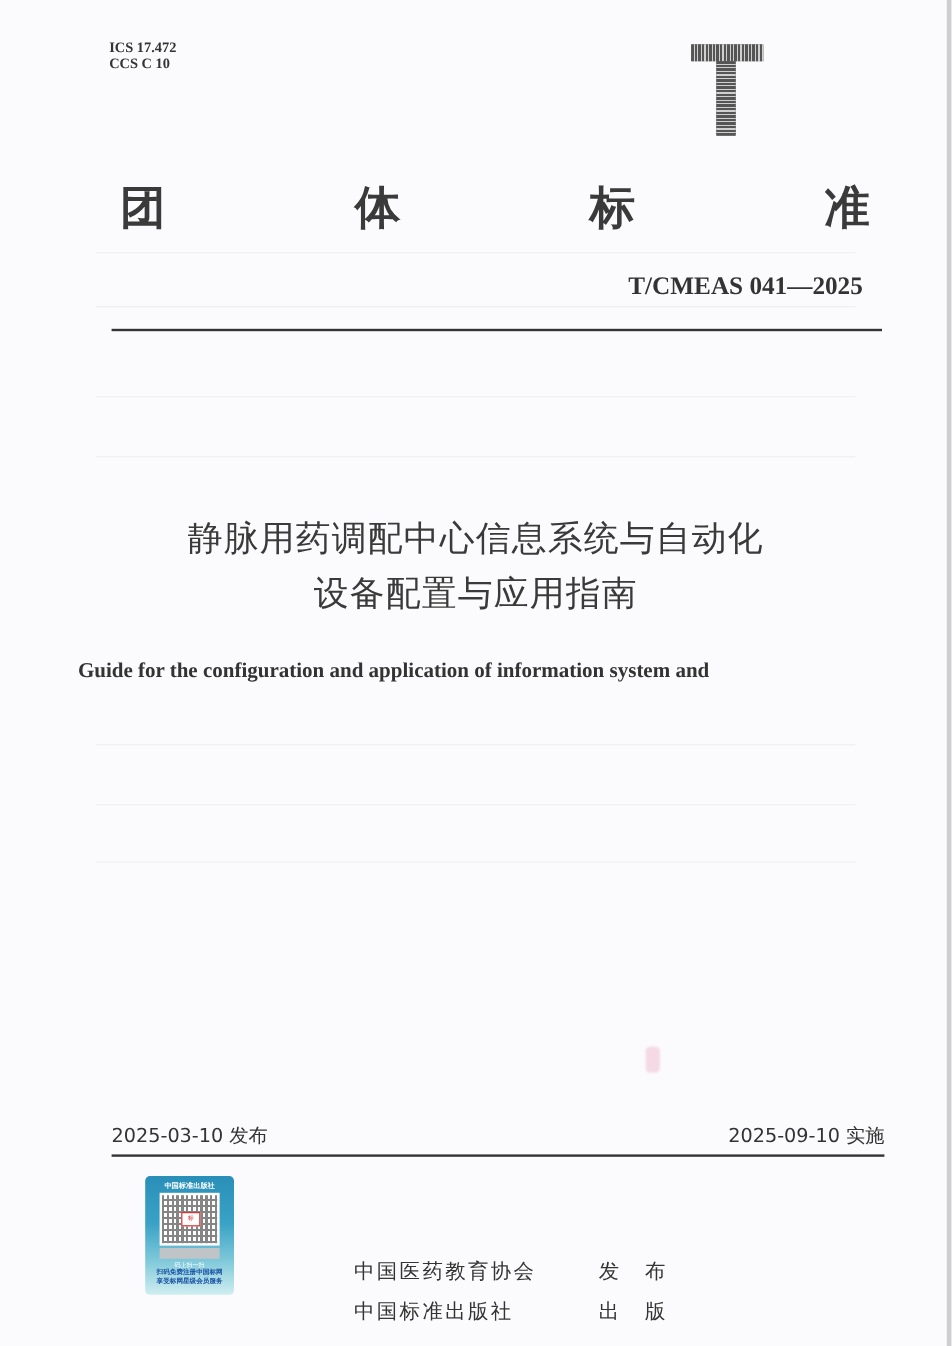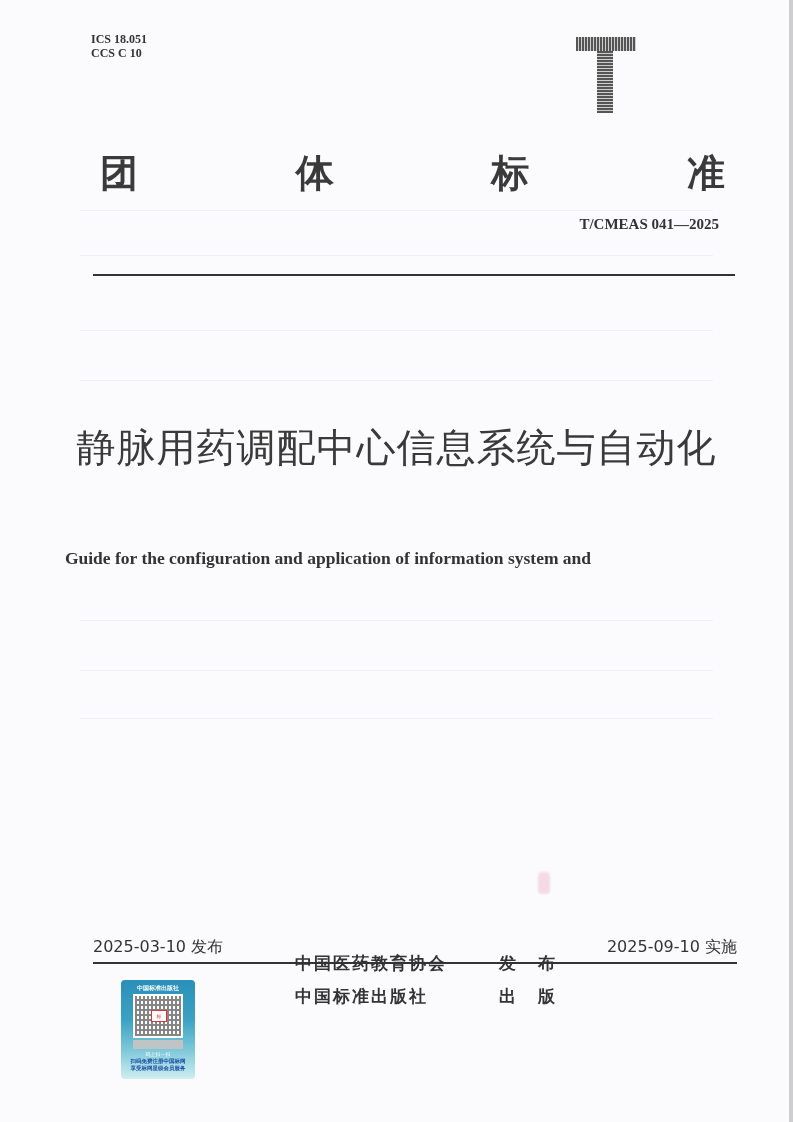--- a/index.html
+++ b/index.html
@@ -13,32 +13,32 @@
     .ghost { position:absolute; left:80px; right:80px; height:1px; background:#eef0f6; }
     .classif { position:absolute; left:91px; top:32px; font-family:"Liberation Serif", serif; font-size:12px; line-height:14px; font-weight:bold; color:#333; }
     .classif span { display:block; }
     .logo { position:absolute; left:576px; top:37px; width:60px; height:76px; }
     .logo .bar { position:absolute; left:0; top:0; width:60px; height:14px; background:#555;
       background-image:repeating-linear-gradient(90deg, #555 0 2px, #cfcfcf 2px 3px); }
     .logo .stem { position:absolute; left:21px; top:14px; width:16px; height:62px; background:#555;
       background-image:repeating-linear-gradient(0deg, #555 0 2px, #cfcfcf 2px 3px); }
     .std-type { position:absolute; left:100px; top:148px; width:625px; display:flex; justify-content:space-between;
       font-family:"DejaVu Sans", sans-serif; font-size:38px; font-weight:bold; color:#3a3a3a; letter-spacing:0; }
-    .std-number { position:absolute; right:74px; top:216px; font-family:"Liberation Serif", serif; font-size:15px; font-weight:bold; color:#333; }
+    .std-number { position:absolute; right:74px; top:226px; font-family:"Liberation Serif", serif; font-size:21px; font-weight:bold; color:#333; }
     .hr-top { position:absolute; left:93px; width:642px; top:274px; height:1.5px; background:#333; }
     .title-cn { position:absolute; left:0; width:793px; top:425px; text-align:center; font-family:"DejaVu Sans", sans-serif;
-      font-size:39px; line-height:46px; color:#3a3a3a; letter-spacing:1px; }
+      font-size:29px; line-height:46px; color:#3a3a3a; letter-spacing:1px; }
     .title-cn span { display:block; }
     .title-en { position:absolute; left:0; width:656px; top:545px; text-align:center; font-family:"Liberation Serif", serif;
       font-size:17.5px; line-height:26px; font-weight:bold; color:#333; }
     .title-en span { display:block; }
     .date-row { position:absolute; left:93px; width:644px; top:937px; display:flex; justify-content:space-between;
       font-family:"DejaVu Sans", sans-serif; font-size:16px; color:#333;gap:44px; }
     .hr-bottom { position:absolute; left:93px; width:644px; top:962px; height:1.5px; background:#333; }
-    .publishers { position:absolute; left:295px; top:947px; font-family:"DejaVu Sans", sans-serif; font-size:17px; font-weight:bold; color:#333; }
+    .publishers { position:absolute; left:295px; top:1043px; font-family:"DejaVu Sans", sans-serif; font-size:17px; font-weight:normal; color:#333; }
     .pub-row { display:flex; height:33px; align-items:center; }
     .pub-row .org { width:204px; letter-spacing:2px; }
     .pub-row .role { letter-spacing:8px; }
     .qr-card { position:absolute; left:121px; top:980px; width:74px; height:99px; border-radius:4px;
       background:linear-gradient(180deg, #2a8fb8 0%, #3aa2c6 40%, #7cc7d9 70%, #cfeef0 100%); overflow:hidden; }
     .qr-card .hdr { position:absolute; top:4px; left:0; width:74px; text-align:center; font-size:6px; color:#fff; font-weight:bold; }
     .qr-box { position:absolute; left:12px; top:14px; width:50px; height:44px; background:#fff; padding:2px; box-sizing:border-box; }
     .qr-box .pat { width:100%; height:100%;
       background-image:
         repeating-linear-gradient(90deg, #222 0 2px, transparent 2px 4px),
@@ -59,41 +59,42 @@
 
   <div class="ghost" style="top:210px"></div>
   <div class="ghost" style="top:255px"></div>
   <div class="ghost" style="top:330px"></div>
   <div class="ghost" style="top:380px"></div>
   <div class="ghost" style="top:620px"></div>
   <div class="ghost" style="top:670px"></div>
   <div class="ghost" style="top:718px"></div>
 
   <div class="classif">
-    <span>ICS 18.051</span>
+    <span>ICS 17.472</span>
     <span>CCS C 10</span>
   </div>
 
   <div class="logo">
     <div class="bar"></div>
     <div class="stem"></div>
   </div>
 
   <div class="std-type">
     <span>团</span>
     <span>体</span>
     <span>标</span>
     <span>准</span>
   </div>
 
   <div class="std-number">T/CMEAS 041—2025</div>
   <div class="hr-top"></div>
 
   <div class="title-cn">
     <span>静脉用药调配中心信息系统与自动化</span>
+    <span>设备配置与应用指南</span>
   </div>
 
   <div class="title-en">
     <span>Guide for the configuration and application of information system and</span>
   </div>
 
   <div class="stain"></div>
 
   <div class="date-row">
     <span>2025-03-10 发布</span>

